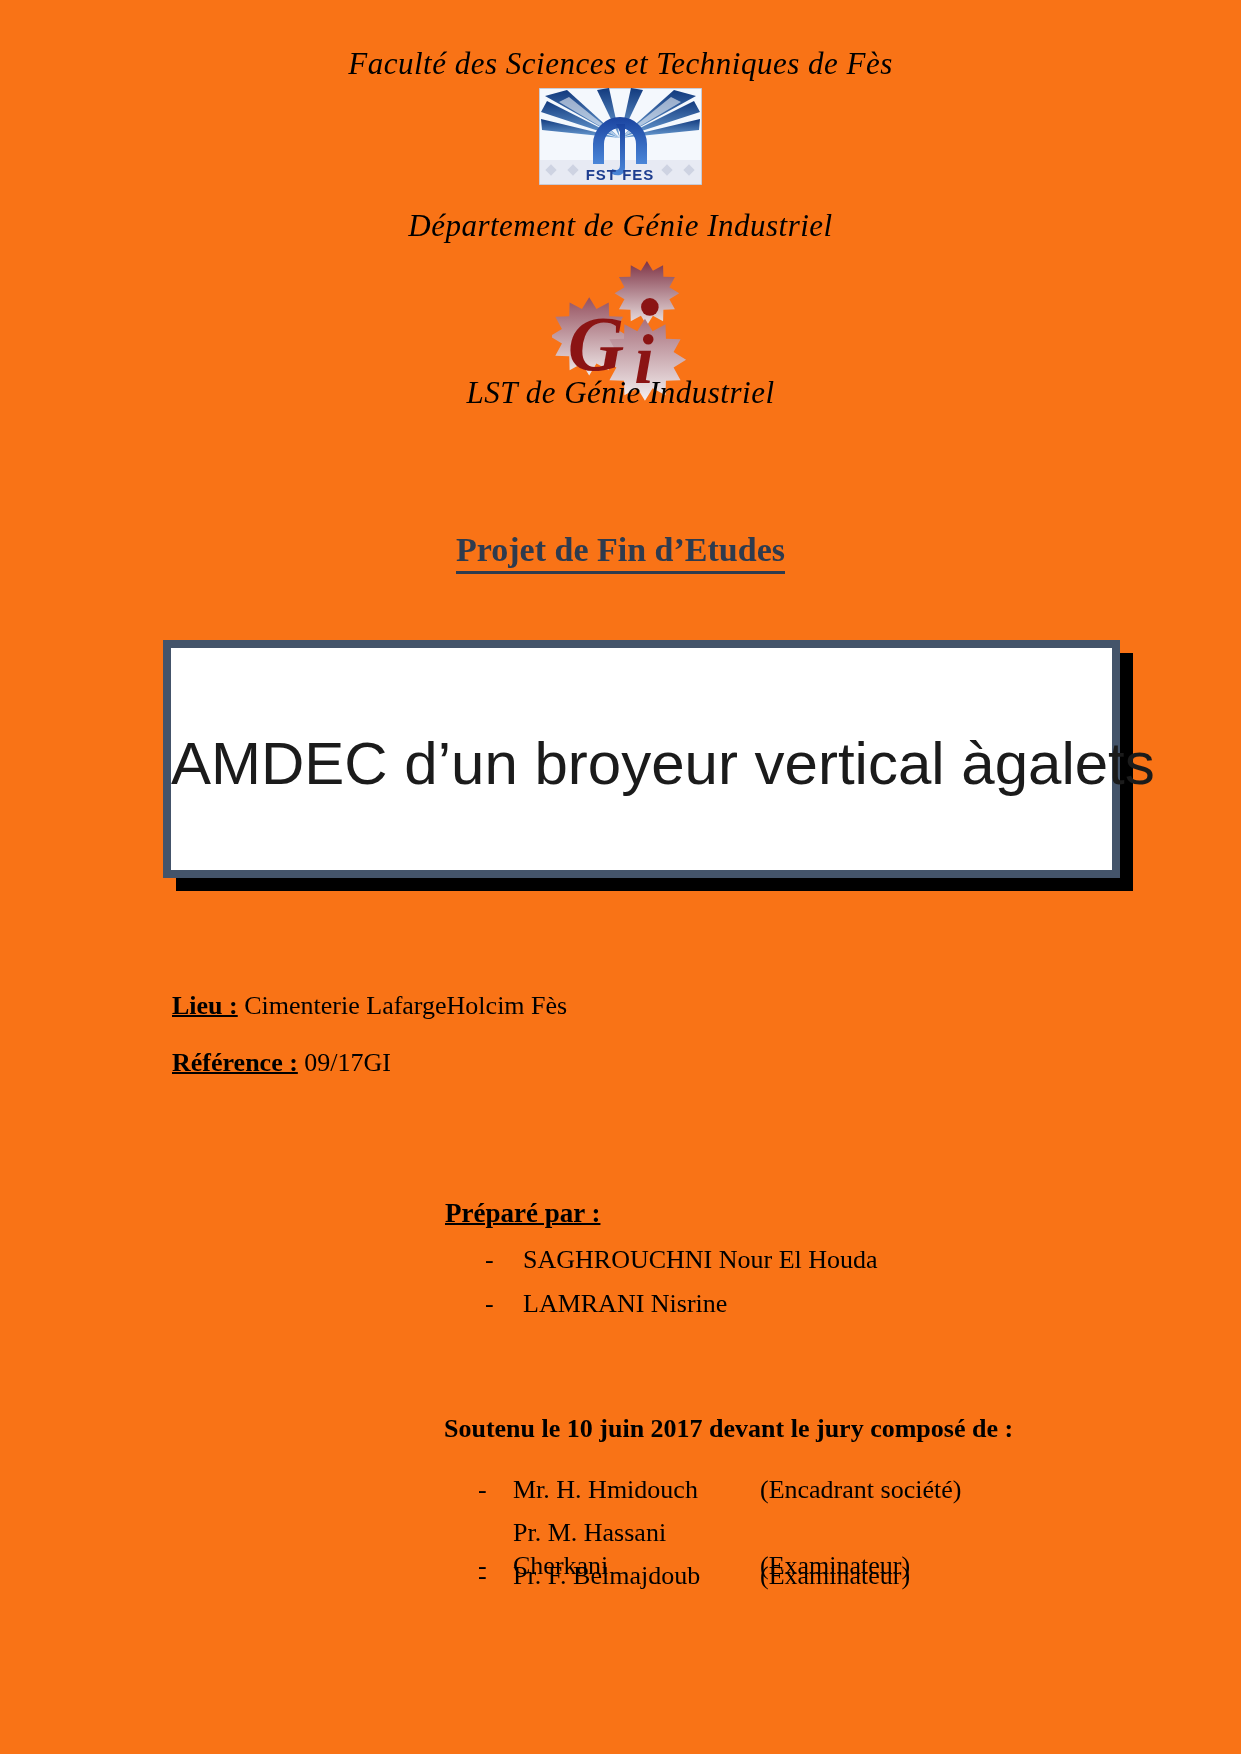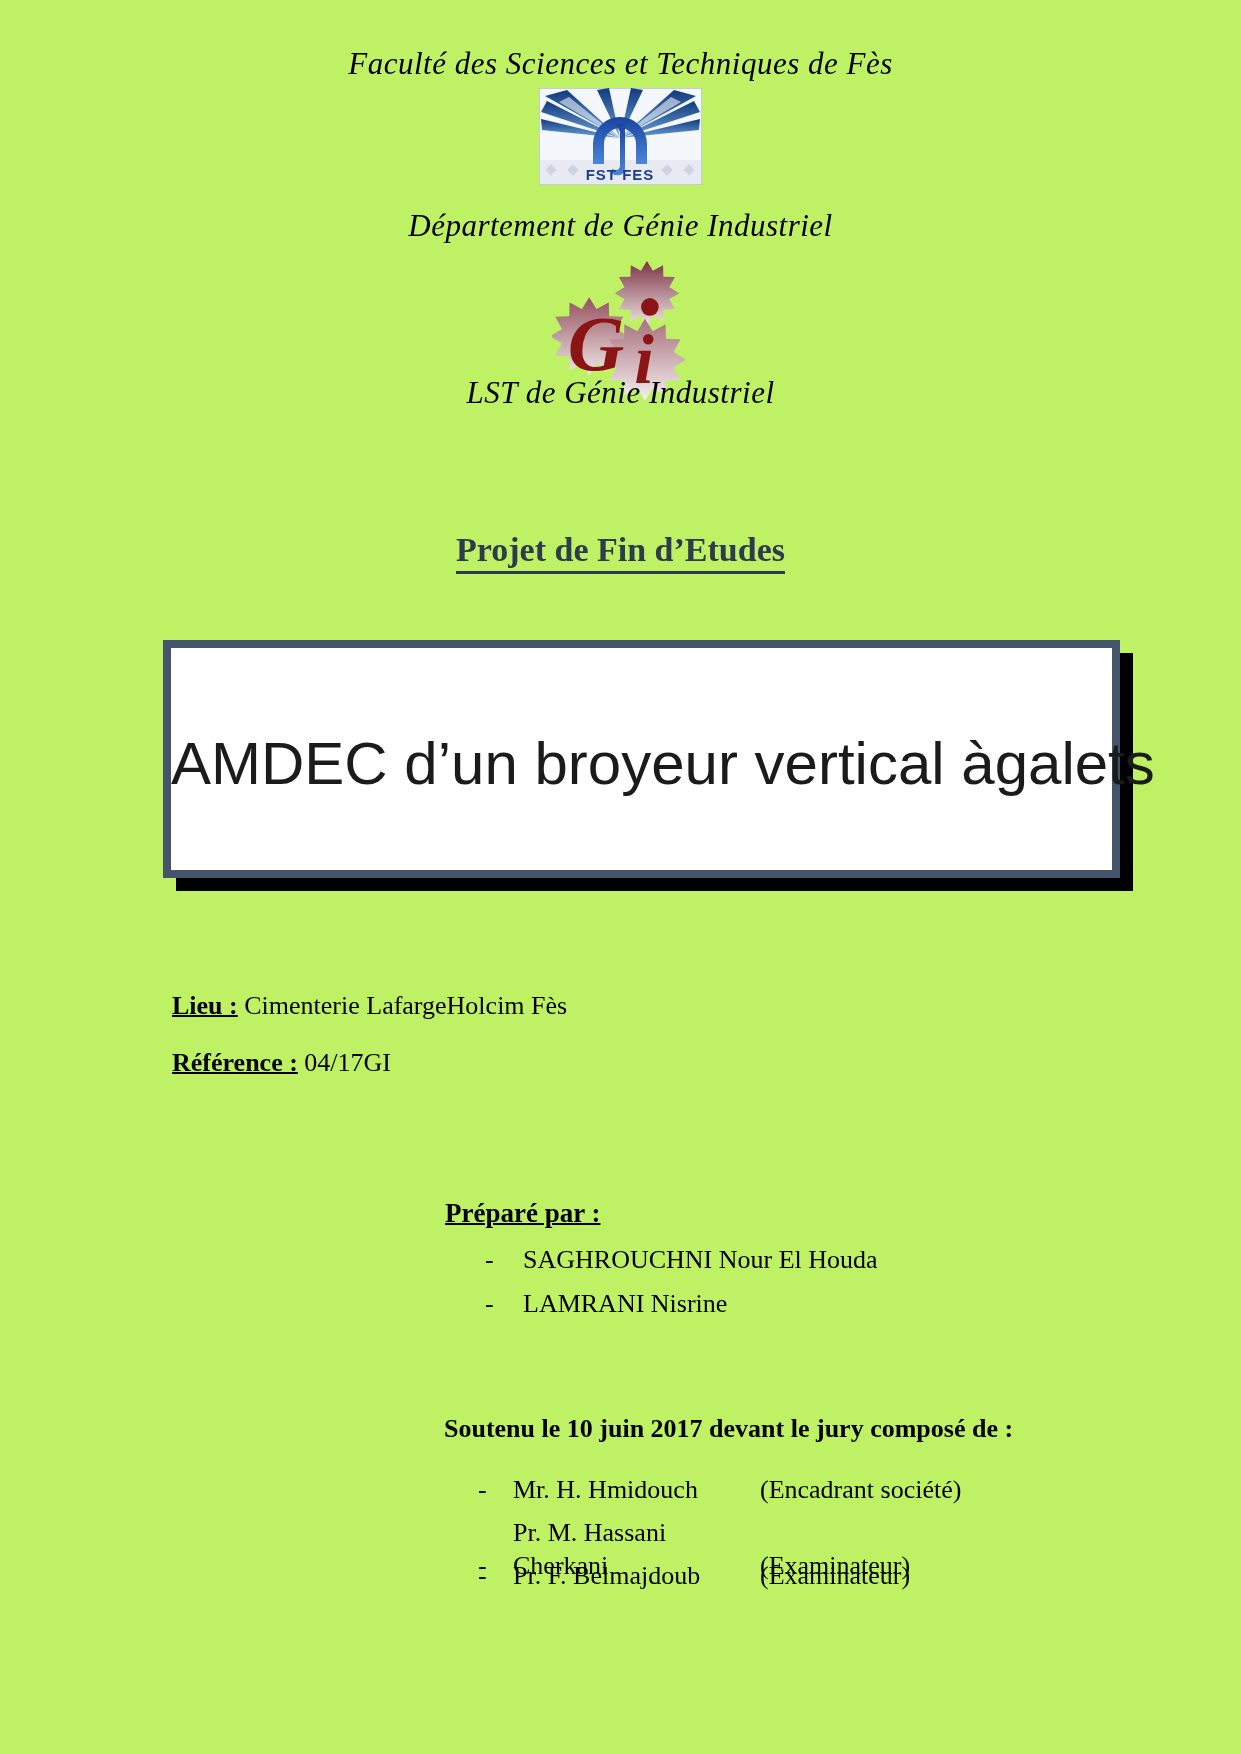--- a/index.html
+++ b/index.html
@@ -1,19 +1,19 @@
 <!DOCTYPE html>
 <html><head>
 <meta charset="utf-8">
 <style>
   html,body{margin:0;padding:0;background:#ffffff;}
   .page{
     position:relative;
     width:1241px;height:1754px;
-    background:#bef264;
+    background:#f97316;
     font-family:"Liberation Serif", serif;
     color:#000;
     overflow:hidden;
   }
   .centered{position:absolute;left:0;width:100%;text-align:center;}
   .italic-line{font-style:italic;font-size:31px;letter-spacing:.5px;}
   .faculty-line{top:46px;}
   .department-line{top:208px;}
   .program-line{top:375px;}
 
@@ -144,21 +144,21 @@
     <div class="title-line">galets</div>
   </div>
 
   <div class="info-line info-lieu">
     <span class="ul-label">Lieu :</span>
     <span>Cimenterie LafargeHolcim Fès</span>
   </div>
 
   <div class="info-line info-ref">
     <span class="ul-label">Référence :</span>
-    <span>04/17GI</span>
+    <span>09/17GI</span>
   </div>
 
   <div class="prepared-label">
     <span class="ul-label">Préparé par :</span>
   </div>
 
   <div class="prepared-list">
     <div class="row">
       <span class="dash">-</span><span>SAGHROUCHNI Nour El Houda</span>
     </div>

